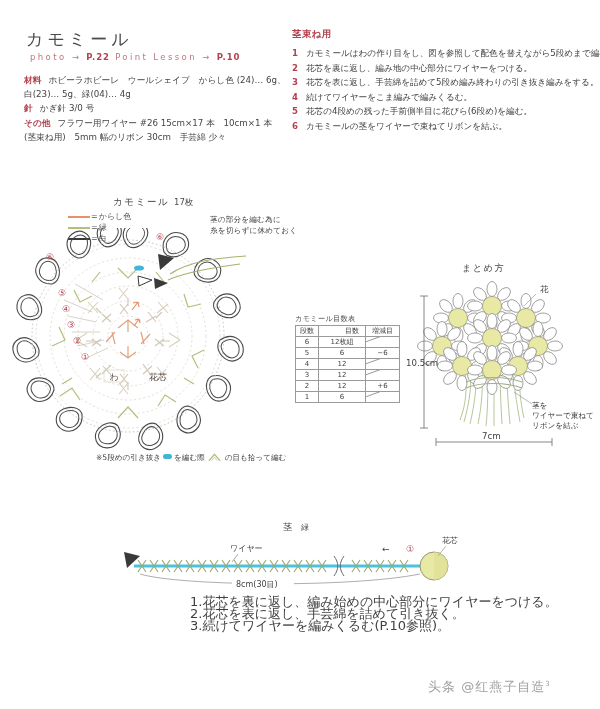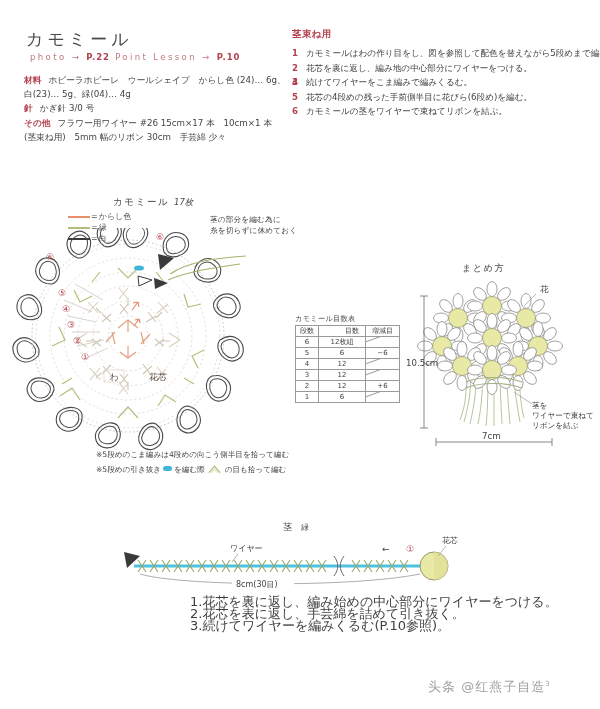--- a/index.html
+++ b/index.html
@@ -23,21 +23,21 @@
 
   
   #steps{left:292px;top:28px;width:300px;}
   #steps .steps-title{font-size:9.4px;font-weight:700;color:#b2424f;margin-bottom:5px;letter-spacing:.5px;}
   #steps ol{list-style:none;margin:0;padding:0;}
   #steps li{font-size:8.6px;line-height:14.6px;color:#3f3f3f;position:relative;padding-left:14px;white-space:nowrap;}
   #steps li .num{position:absolute;left:0;top:0;color:#b2424f;font-weight:700;}
 
   
   #chart-title{left:113px;top:196px;font-size:9.5px;letter-spacing:1.6px;color:#4a4a4a;}
-  #chart-title .cnt{font-size:8.5px;letter-spacing:0;font-style:italic;}
+  #chart-title .cnt{font-size:8.5px;letter-spacing:0;}
 
   #legend{left:68px;top:211px;}
   .leg-row{display:flex;align-items:center;height:11px;font-size:8px;color:#555;}
   .leg-line{width:22px;height:0;border-top:2px solid #000;margin-right:1px;}
   .leg-eq{margin-right:1px;font-size:8px;}
 
   #note-thread{left:210px;top:214px;font-size:7.6px;line-height:11px;color:#444;letter-spacing:.2px;}
 
   #svg-chart{left:8px;top:228px;}
 
@@ -100,21 +100,21 @@
     <span class="mat-key">その他</span><span>フラワー用ワイヤー #26 15cm×17 本　10cm×1 本</span>
   </span>
   <span class="mat-row">(茎束ね用)　5mm 幅のリボン 30cm　手芸綿 少々</span>
 </div>
 
 <div class="abs" id="steps">
   <div class="steps-title">茎束ね用</div>
   <ol>
     <li><span class="num">1</span><span>カモミールはわの作り目をし、図を参照して配色を替えながら5段めまで編む。</span></li>
     <li><span class="num">2</span><span>花芯を裏に返し、編み地の中心部分にワイヤーをつける。</span></li>
-    <li><span class="num">3</span></li>
+    <li><span class="num">3</span><span>花芯を表に返し、手芸綿を詰めて5段め編み終わりの引き抜き編みをする。</span></li>
     <li><span class="num">4</span><span>続けてワイヤーをこま編みで編みくるむ。</span></li>
     <li><span class="num">5</span><span>花芯の4段めの残った手前側半目に花びら(6段め)を編む。</span></li>
     <li><span class="num">6</span><span>カモミールの茎をワイヤーで束ねてリボンを結ぶ。</span></li>
   </ol>
 </div>
 
 <div class="abs" id="chart-title">
   <span>カモミール</span>
   <span class="cnt">17枚</span>
 </div>
@@ -259,21 +259,20 @@
       <text x="152" y="12">⑥</text>
     </g>
   </g>
 
   <text x="106" y="152" font-size="9" fill="#5a4a42" text-anchor="middle">わ</text>
   <text x="150" y="152" font-size="9" fill="#5a4a42" text-anchor="middle">花芯</text>
   <rect x="96" y="142" width="20" height="12" fill="none" stroke="#ddd6c8" stroke-width="0.7"></rect>
 </svg>
 
 <div class="abs" id="notes-under">
-  <div class="txt">※5段めのこま編みは4段めの向こう側半目を拾って編む</div>
   <div class="txt" style="margin-top:3px;">
     <span>※5段めの引き抜き</span><span class="inline-dot"></span><span>を編む際</span>
     <svg class="inline-chev" viewBox="0 0 14 9" width="13" height="9">
       <path d="M1,8 L7,1 L13,8" fill="none" stroke="#b8bd7e" stroke-width="1.3"></path>
       <path d="M4,8 L7,4 L10,8" fill="none" stroke="#cfd29e" stroke-width="1"></path>
     </svg>
     <span>の目も拾って編む</span>
   </div>
 </div>
 

